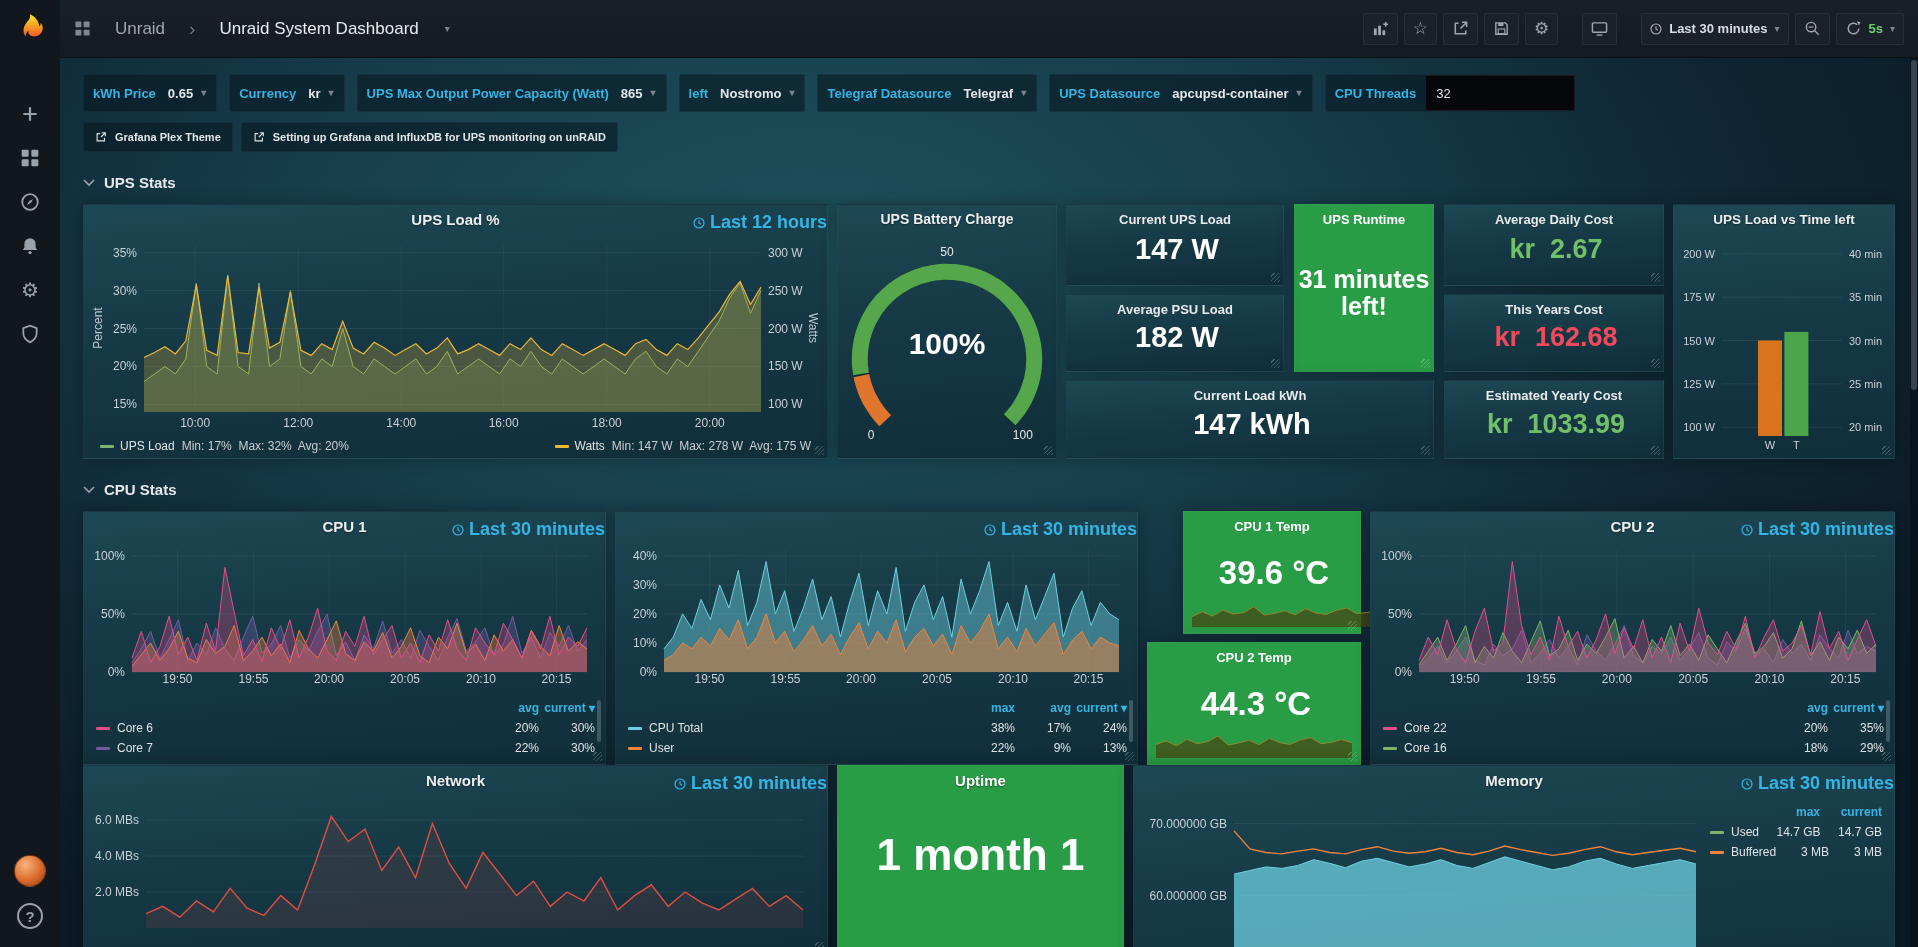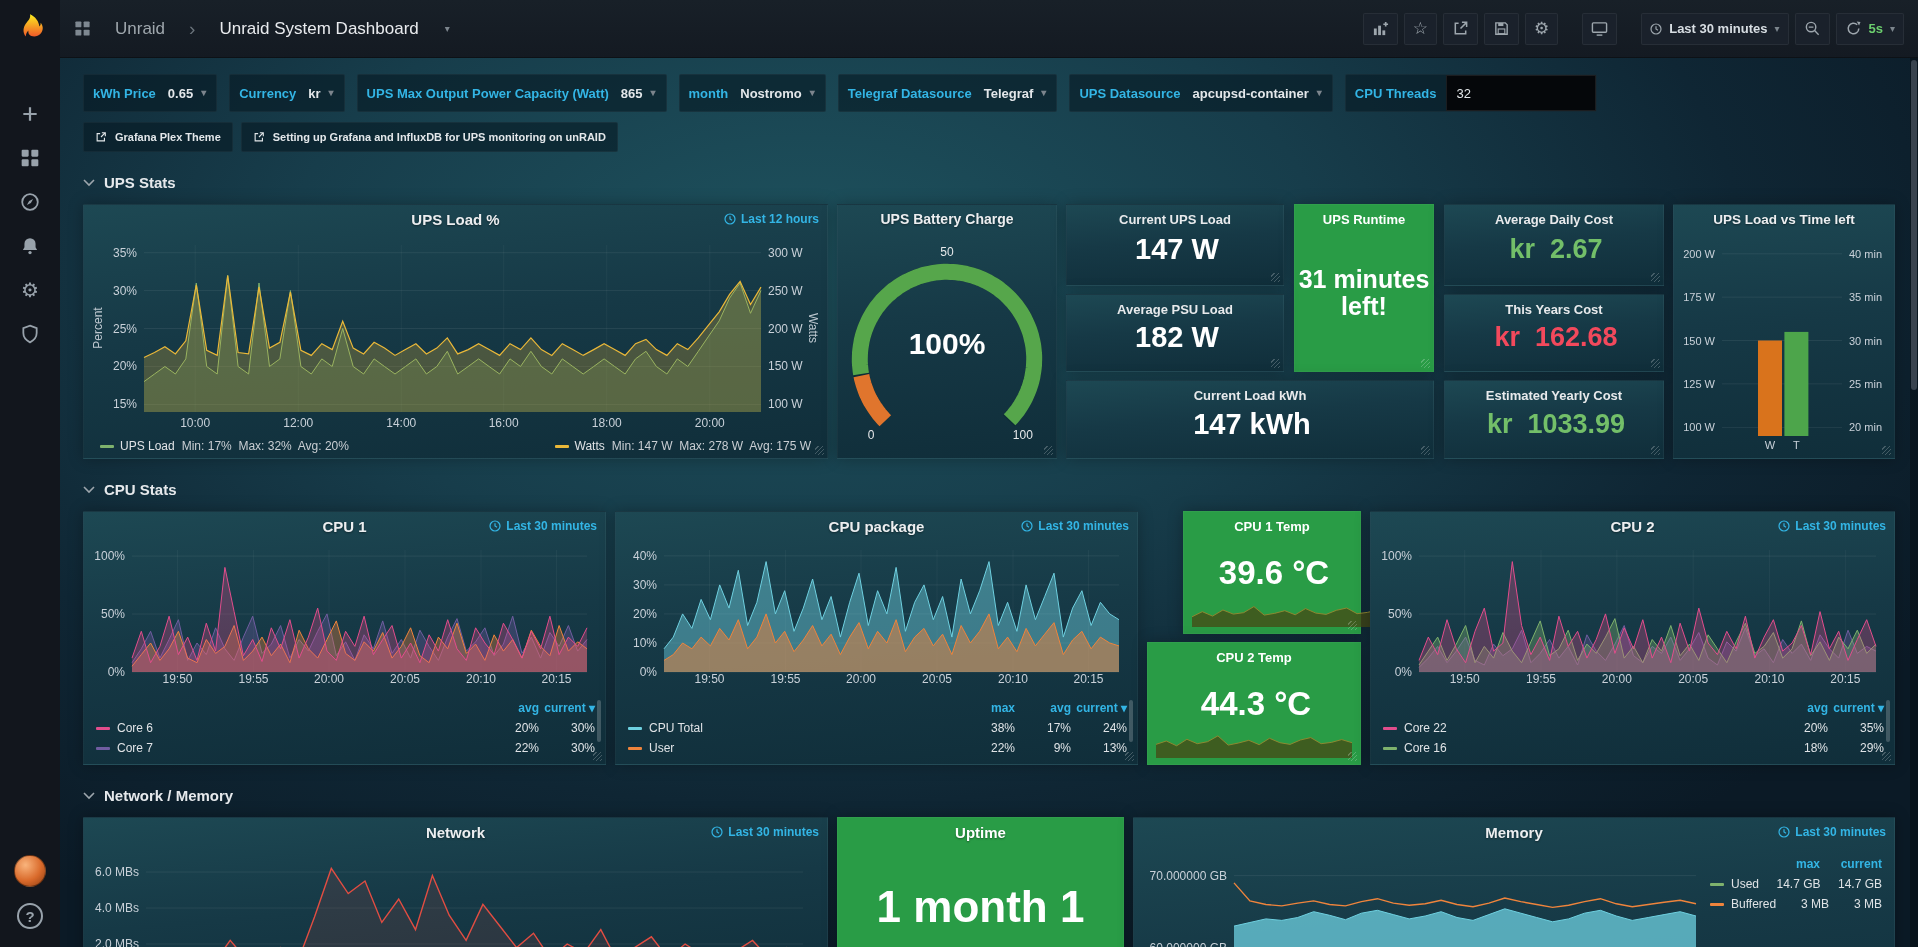--- a/index.html
+++ b/index.html
@@ -38,21 +38,21 @@
 .link-row{display:flex;gap:8px;margin-top:10px;height:30px}
 .dash-link{display:flex;align-items:center;gap:8px;background:rgba(6,26,36,0.62);border:1px solid rgba(255,255,255,0.045);border-radius:2px;padding:0 11px;font-size:11px;font-weight:600;color:#E3E7EA;cursor:pointer}
 .row-head{display:flex;align-items:center;gap:9px;margin:18px 0 10px 0;height:24px;cursor:pointer}
 .row-title{font-size:15px;font-weight:700;color:#E6E9EC}
 .row-chev{color:#9DA6AD;display:flex}
 .prow{display:flex;gap:9px;align-items:flex-start}
 
 .panel{position:relative;background:linear-gradient(175deg,#1D4853 0%,#163946 45%,#102E3A 100%);border:1px solid rgba(255,255,255,0.035);box-shadow:0 0 14px rgba(0,0,0,0.28)}
 .panel::after{content:"";position:absolute;right:3px;bottom:3px;width:9px;height:9px;background:repeating-linear-gradient(135deg,transparent 0 2px,rgba(255,255,255,0.22) 2px 3px)}
 .panel-header{height:28px;display:flex;align-items:center;justify-content:center;font-size:15px;font-weight:700;color:#ECEEF0;cursor:pointer;text-shadow:0 1px 2px rgba(0,0,0,.4)}
-.time-badge{position:absolute;top:7px;right:8px;display:flex;align-items:center;gap:5px;color:#33B5E5;font-size:12px;font-weight:600;z-index:2}
+.time-badge{position:absolute;top:7px;right:0;display:flex;align-items:center;gap:5px;color:#33B5E5;font-size:18px;font-weight:600;z-index:2}
 .chart{position:absolute}
 .axis-rot{position:absolute;font-size:12px;color:#BFC9D1;width:140px;text-align:center;pointer-events:none}
 .axis-rot.l{left:-56px;top:46%;transform:rotate(-90deg)}
 .axis-rot.r{right:-56px;top:46%;transform:rotate(90deg)}
 .legend-inline{position:absolute;left:16px;right:16px;bottom:5px;display:flex;justify-content:space-between;font-size:12px}
 .ldash{display:inline-block;width:14px;height:3px;border-radius:1px;vertical-align:middle}
 .leg-name{margin:0 7px 0 6px;color:#E0E3E6}
 .leg-stats{color:#C9CED3;white-space:pre}
 .legend-table{position:absolute;left:12px;right:10px;bottom:6px;font-size:12px}
 .lt-row{display:flex;align-items:center;height:20px}
@@ -228,21 +228,21 @@
           </span>
         </div>
       <div class="var">
           <span class="var-label">UPS Max Output Power Capacity (Watt)</span>
           <span class="var-value">
             <span>865</span>
             <span class="caret">▾</span>
           </span>
         </div>
       <div class="var">
-          <span class="var-label">month</span>
+          <span class="var-label">left</span>
           <span class="var-value">
             <span>Nostromo</span>
             <span class="caret">▾</span>
           </span>
         </div>
       <div class="var">
           <span class="var-label">Telegraf Datasource</span>
           <span class="var-value">
             <span>Telegraf</span>
             <span class="caret">▾</span>
@@ -481,23 +481,20 @@
                 <span>Core 7</span>
               </span>
               <span class="lt-col">22%</span>
               <span class="lt-col">30%</span>
             </div>
           <div class="lt-scroll"></div>
         </div>
       </section>
 
       <section class="panel" style="width:523px;height:254px">
-        <header class="panel-header">
-            <span>CPU package</span>
-          </header>
         <div class="time-badge">
             <svg class="icon12" viewBox="0 0 12 12">
               <circle cx="6" cy="6" r="5" stroke="currentColor" stroke-width="1.2" fill="none"></circle>
               <path d="M6 3.2V6l2 1.2" stroke="currentColor" stroke-width="1.2" fill="none"></path>
             </svg>
             <span>Last 30 minutes</span>
           </div>
         <div class="chart" style="top:30px;left:10px;right:12px;bottom:76px"><svg width="499" height="146">
               <line x1="83.5" y1="8" x2="83.5" y2="130" stroke="rgba(255,255,255,0.045)"></line>
               <text x="83.5" y="141" text-anchor="middle" font-size="12" fill="#C9D1D9">19:50</text>
@@ -631,28 +628,20 @@
                 <span>Core 16</span>
               </span>
               <span class="lt-col">18%</span>
               <span class="lt-col">29%</span>
             </div>
           <div class="lt-scroll"></div>
         </div>
       </section>
     </div>
 
-    <div class="row-head">
-      <span class="row-chev">
-          <svg width="12" height="9" viewBox="0 0 12 9">
-            <path d="M1 2l5 5 5-5" stroke="currentColor" stroke-width="1.6" fill="none"></path>
-          </svg>
-        </span>
-      <span class="row-title">Network / Memory</span>
-    </div>
     <div class="prow">
 
       <section class="panel" style="width:745px;height:190px">
         <header class="panel-header">
             <span>Network</span>
           </header>
         <div class="time-badge">
             <svg class="icon12" viewBox="0 0 12 12">
               <circle cx="6" cy="6" r="5" stroke="currentColor" stroke-width="1.2" fill="none"></circle>
               <path d="M6 3.2V6l2 1.2" stroke="currentColor" stroke-width="1.2" fill="none"></path>

